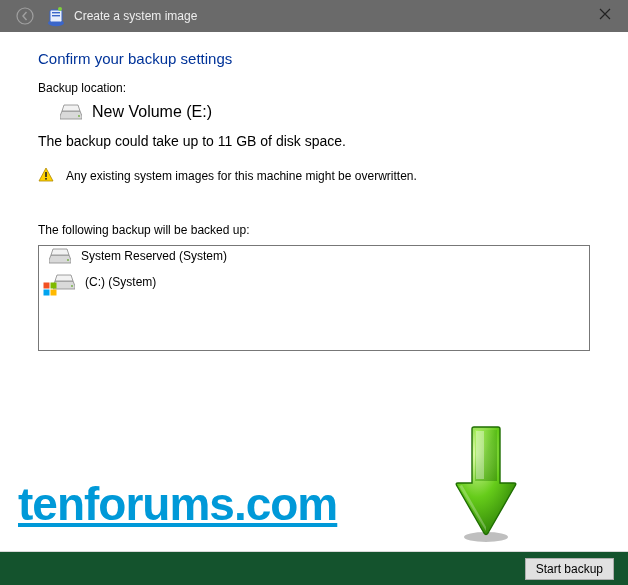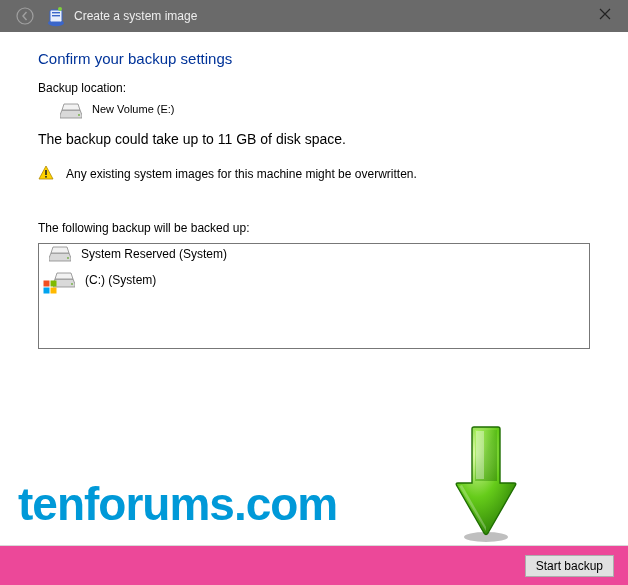--- a/index.html
+++ b/index.html
@@ -60,23 +60,23 @@
     font-weight: 400;
     margin-bottom: 14px;
   }
   .label {
     font-size: 12px;
     color: #000;
     margin-bottom: 8px;
   }
   .volume-row {
     display: flex;
-    align-items: flex-start;
+    align-items: center;
     margin: 6px 0 12px 22px;
-    font-size: 11px;
+    font-size: 16px;
   }
   .drive-icon {
     width: 22px;
     height: 16px;
     margin-right: 10px;
     position: relative;
   }
   .note {
     font-size: 14px;
     color: #000;
@@ -121,28 +121,29 @@
   }
   .watermark {
     position: absolute;
     left: 18px;
     bottom: 54px;
     font-size: 46px;
     font-weight: 700;
     color: #0099d8;
     letter-spacing: -1px;
     font-family: "Segoe UI", Arial, sans-serif;
+    text-decoration: underline;
   }
   .button-bar {
     position: absolute;
     bottom: 0;
     left: 0;
     right: 0;
-    height: 40px;
-    background: #ec4899;
+    height: 34px;
+    background: #14532d;
     border-top: 1px solid #d8d8d8;
     display: flex;
     align-items: center;
     justify-content: flex-end;
     padding-right: 14px;
     gap: 8px;
   }
   .btn {
     min-width: 80px;
     height: 22px;

